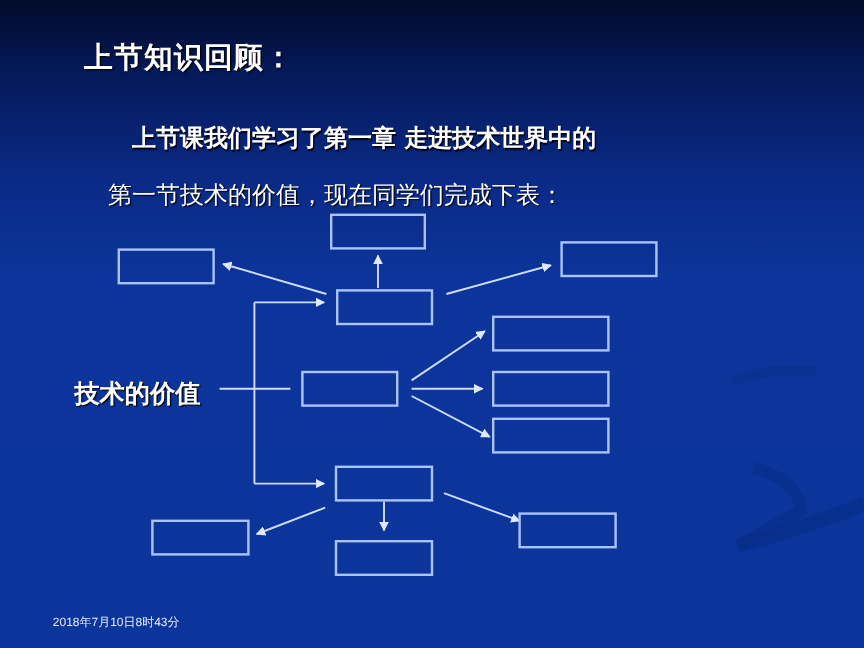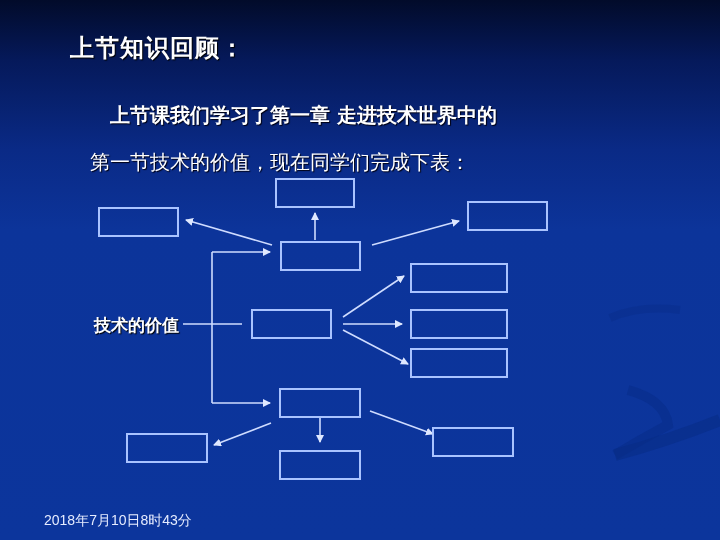--- a/index.html
+++ b/index.html
@@ -8,23 +8,23 @@
   .slide { position:absolute; left:0; top:0; width:720px; height:540px;
            background: linear-gradient(to bottom, #020b2a 0px, #05195a 60px, #0a2a86 150px, #0c349a 230px, #0c359c 540px);
            overflow:hidden; }
   .title { position:absolute; left:45px; top:32px; font-size:24px; font-weight:bold; color:#ffffff;
            font-family: "DejaVu Serif", "Liberation Serif", serif; letter-spacing:1px;
            text-shadow: 1px 1px 1px #000; margin-left: 25px; }
   .para { position:absolute; font-size:20px; color:#ffffff;
           font-family: "DejaVu Serif", "Liberation Serif", serif; text-shadow: 1px 1px 1px #001; white-space:nowrap; }
   .p1 { left:110px; top:102px;font-weight:bold; }
   .p2 { left:62px; top:149px;margin-left:28px; }
-  .label { position:absolute; left:62px; top:314px; font-size:17px; font-weight:bold; color:#ffffff;
-           font-family: "DejaVu Serif", "Liberation Serif", serif; text-shadow:1px 1px 1px #000;margin-left:32px; }
-  .footer { position:absolute; left:44px; top:512px; font-size:14px; color:#e6ecff; font-family:"Liberation Sans", sans-serif; }
+  .label { position:absolute; left:62px; top:314px; font-size:21px; font-weight:bold; color:#ffffff;
+           font-family: "DejaVu Serif", "Liberation Serif", serif; text-shadow:1px 1px 1px #000; }
+  .footer { position:absolute; left:44px; top:512px; font-size:10px; color:#e6ecff; font-family:"Liberation Sans", sans-serif; }
   .box { position:absolute; border:2px solid #a9c3ff; box-sizing:border-box; background:transparent; }
   svg.lines { position:absolute; left:0; top:0; }
   .deco { position:absolute; }
 </style>
 </head>
 <body>
 
 <div class="slide">
 
   <svg class="deco" width="720" height="540" style="left:0;top:0;">

